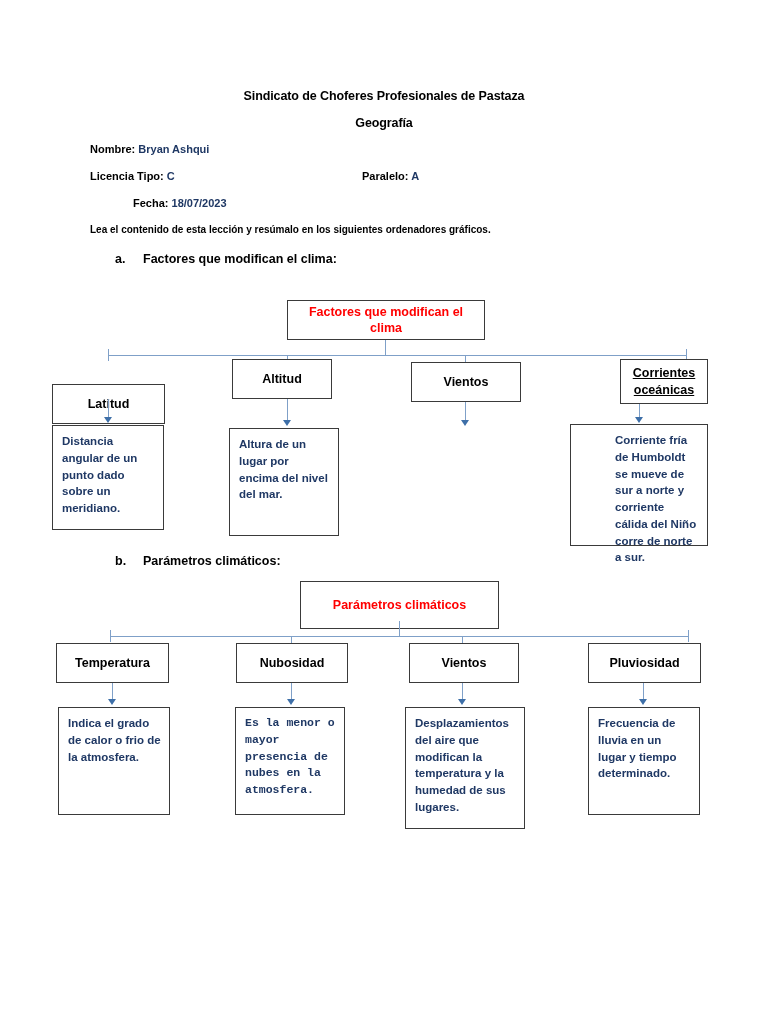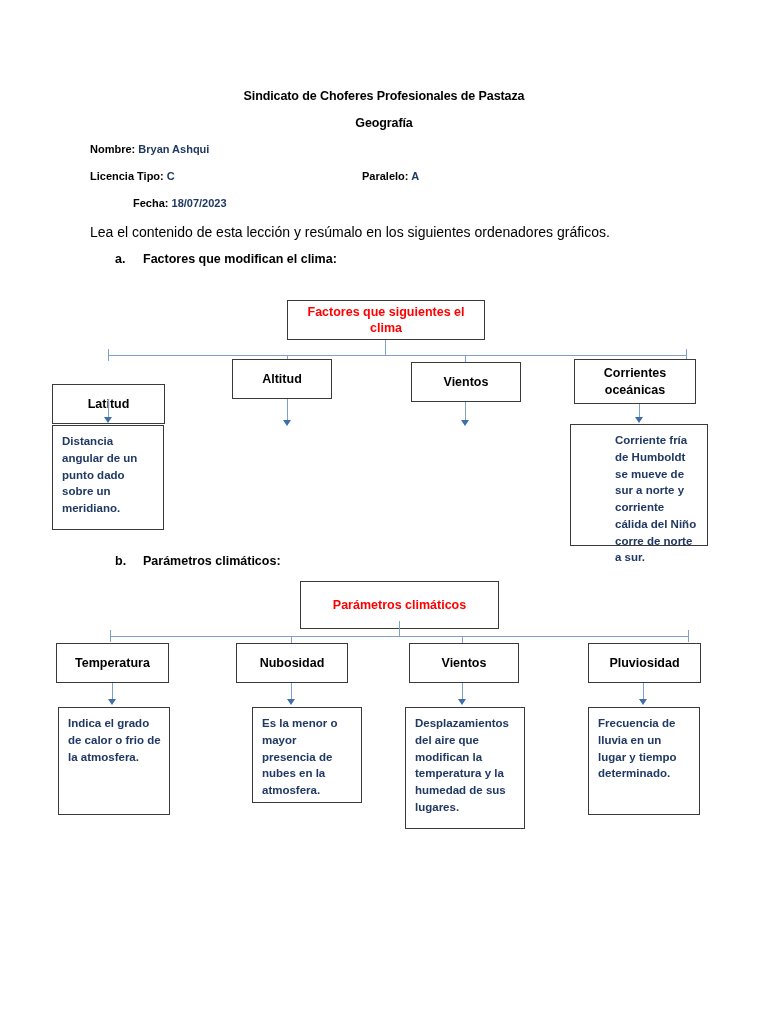--- a/index.html
+++ b/index.html
@@ -46,22 +46,22 @@
 
   #row-nombre   { left: 90px; top: 143px; }
   #row-licencia { left: 90px; top: 170px; }
   #row-paralelo { left: 362px; top: 170px; }
   #row-fecha    { left: 90px; top: 197px; margin-left: 43px; }
 
   #instruction {
     position: absolute;
     left: 90px;
     top: 224px;
-    font-size: 14px;
-    font-weight: normal;
+    font-size: 10px;
+    font-weight: bold;
     white-space: nowrap;
   }
 
   .section-label {
     position: absolute;
     font-size: 12.5px;
     font-weight: bold;
     white-space: nowrap;
   }
   .section-label .marker {
@@ -151,59 +151,62 @@
     <span class="field-value">18/07/2023</span>
   </div>
 
   <div id="instruction">Lea el contenido de esta lección y resúmalo en los siguientes ordenadores gráficos.</div>
 
   <div class="section-label" id="section-a">
     <span class="marker">a.</span><span>Factores que modifican el clima:</span>
   </div>
 
   <div class="box box-title" style="left:287px; top:300px; width:198px; height:40px;">
-    <span>Factores que siguientes el clima</span>
+    <span>Factores que modifican el clima</span>
   </div>
 
   <div class="conn conn-v" style="left:385px; top:340px; height:16px;"></div>
 
   <div class="conn conn-h" style="left:108px; top:355px; width:578px;"></div>
 
   <div class="conn conn-v" style="left:108px; top:349px; height:12px;"></div>
   <div class="conn conn-v" style="left:287px; top:355px; height:10px;"></div>
   <div class="conn conn-v" style="left:465px; top:355px; height:10px;"></div>
   <div class="conn conn-v" style="left:686px; top:349px; height:12px;"></div>
 
   <div class="box box-branch" style="left:52px; top:359px; width:113px; height:40px;margin-top:25px;">
     <span>Latitud</span>
   </div>
   <div class="box box-branch" style="left:232px; top:359px; width:100px; height:40px;">
     <span>Altitud</span>
   </div>
   <div class="box box-branch" style="left:411px; top:362px; width:110px; height:40px;">
     <span>Vientos</span>
   </div>
-  <div class="box box-branch" style="left:574px; top:359px; width:122px; height:45px;">
+  <div class="box box-branch" style="left:620px; top:359px; width:88px; height:45px;text-decoration:underline;">
     <span>Corrientes oceánicas</span>
   </div>
 
   <div class="conn conn-v" style="left:108px; top:399px; height:19px;"></div>
   <div class="arrow" style="left:104px; top:417px;"></div>
 
   <div class="conn conn-v" style="left:287px; top:399px; height:22px;"></div>
   <div class="arrow" style="left:283px; top:420px;"></div>
 
   <div class="conn conn-v" style="left:465px; top:402px; height:19px;"></div>
   <div class="arrow" style="left:461px; top:420px;"></div>
 
   <div class="conn conn-v" style="left:639px; top:404px; height:14px;"></div>
   <div class="arrow" style="left:635px; top:417px;"></div>
 
   <div class="box box-detail" style="left:52px; top:425px; width:112px; height:105px;">
     <span>Distancia angular de un punto dado sobre un meridiano.</span>
+  </div>
+  <div class="box box-detail" style="left:229px; top:428px; width:110px; height:108px;">
+    <span>Altura de un lugar por encima del nivel del mar.</span>
   </div>
   <div class="box box-detail" style="left:570px; top:424px; width:138px; height:122px;padding-left:44px;">
     <span>Corriente fría de Humboldt se mueve de sur a norte y corriente cálida del Niño corre de norte a sur.</span>
   </div>
 
   <div class="section-label" id="section-b">
     <span class="marker">b.</span><span>Parámetros climáticos:</span>
   </div>
 
   <div class="box box-title" style="left:300px; top:581px; width:199px; height:48px;">
@@ -238,21 +241,21 @@
 
   <div class="conn conn-v" style="left:462px; top:683px; height:17px;"></div>
   <div class="arrow" style="left:458px; top:699px;"></div>
 
   <div class="conn conn-v" style="left:643px; top:683px; height:17px;"></div>
   <div class="arrow" style="left:639px; top:699px;"></div>
 
   <div class="box box-detail" style="left:58px; top:707px; width:112px; height:108px;">
     <span>Indica el grado de calor o frio de la atmosfera.</span>
   </div>
-  <div class="box box-detail" style="left:252px; top:707px; width:110px; height:96px;">
+  <div class="box box-detail" style="left:235px; top:707px; width:110px; height:108px;font-family:Liberation Mono, monospace;">
     <span>Es la menor o mayor presencia de nubes en la atmosfera.</span>
   </div>
   <div class="box box-detail" style="left:588px; top:707px; width:112px; height:108px;">
     <span>Frecuencia de lluvia en un lugar y tiempo determinado.</span>
   </div>
   <div class="box box-detail" style="left:405px; top:707px; width:120px; height:122px;">
     <span>Desplazamientos del aire que modifican la temperatura y la humedad de sus lugares.</span>
   </div>
 
 </div>

